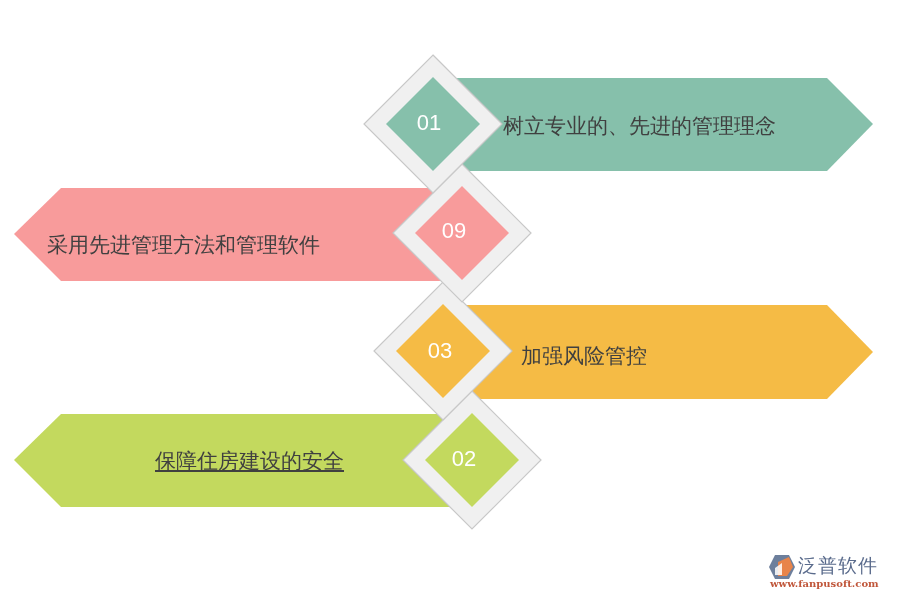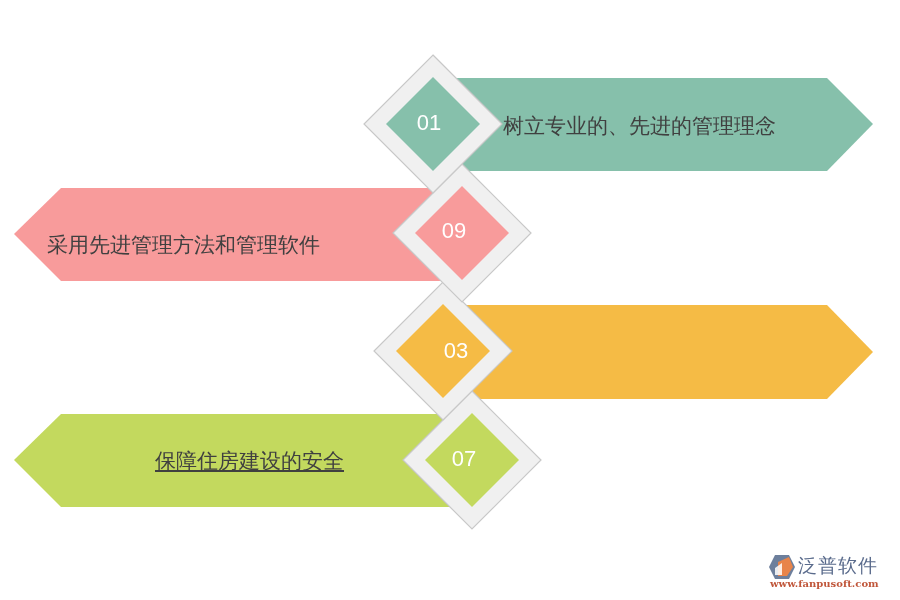--- a/index.html
+++ b/index.html
@@ -56,26 +56,27 @@
 
     <g>
       <polygon points="433,55 502,124 433,193 364,124" fill="#f0f0f0" stroke="#c8c8c8" stroke-width="1.2"></polygon>
       <polygon points="433,77 480,124 433,171 386,124" fill="#86c0ab"></polygon>
     </g>
   </svg>
 
   
   <div class="num" style="left:399px; top:111px;">01</div>
   <div class="num" style="left:424px; top:219px;">09</div>
-  <div class="num" style="left:426px; top:339px;">03</div>
-  <div class="num" style="left:434px; top:447px;">07</div>
+  <div class="num" style="left:410px; top:339px;">03</div>
+  <div class="num" style="left:434px; top:447px;">02</div>
 
   
   <div class="label" style="left:503px; top:114px;">树立专业的、先进的管理理念</div>
   <div class="label" style="left:47px; top:222px;margin-top:11px;">采用先进管理方法和管理软件</div>
+  <div class="label" style="left:521px; top:344px;">加强风险管控</div>
   <div class="label" style="left:155px; top:449px;text-decoration:underline;">保障住房建设的安全</div>
 </div>
 
 <div class="logo">
   <svg width="28" height="26" viewBox="0 0 28 26" style="position:absolute;left:0;top:2px;">
     <polygon points="7,1 21,1 27,13 21,25 7,25 1,13" fill="#6d7f9c"></polygon>
     <polygon points="10,8 21,3 25,13 19,22 10,22" fill="#e8844a"></polygon>
     <polygon points="7,14 14,9 14,21 7,21" fill="#ffffff" opacity="0.85"></polygon>
   </svg>
   <span class="logo-title">泛普软件</span>

